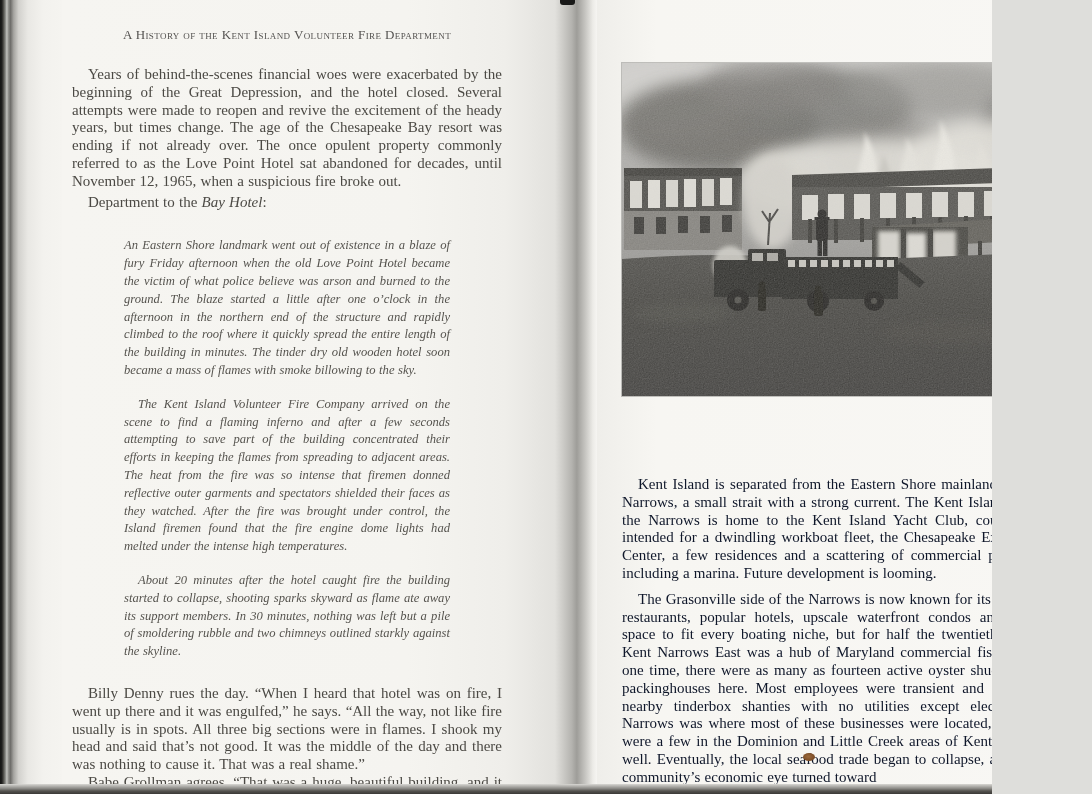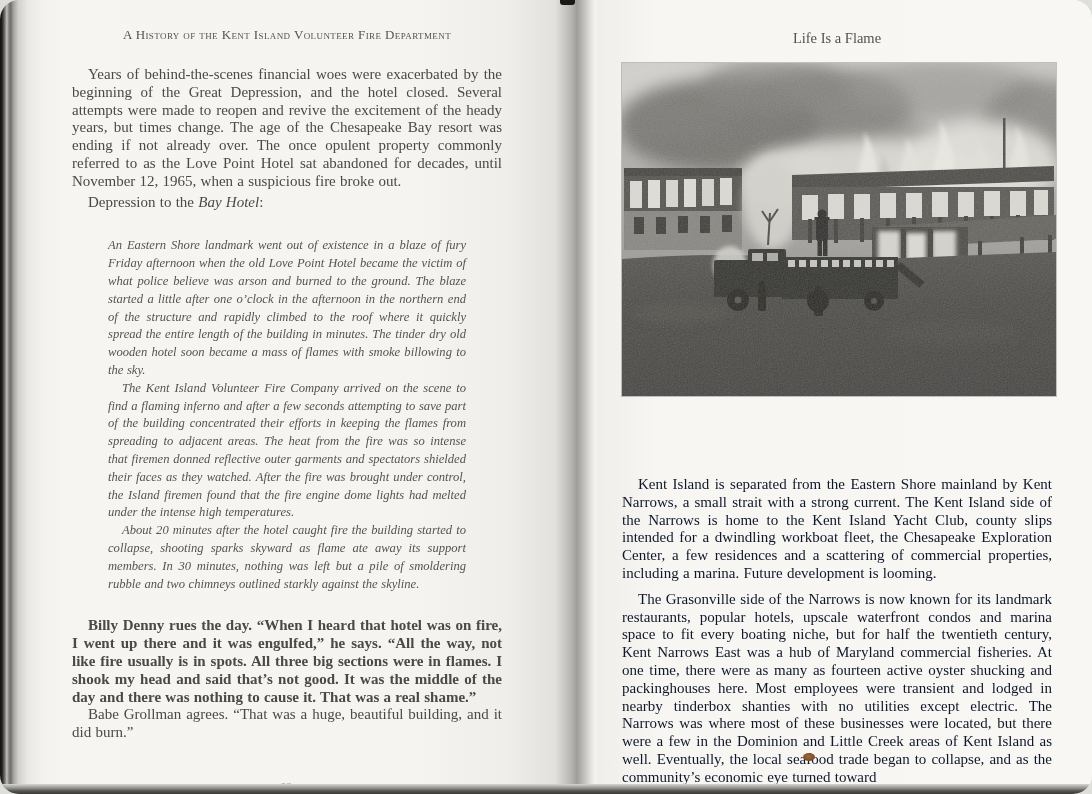--- a/index.html
+++ b/index.html
@@ -1,17 +1,17 @@
 <!DOCTYPE html>
 <html><head>
 <meta charset="utf-8">
 <style>
   html,body{margin:0;padding:0;background:#dededb;}
-  .scan{position:relative;width:1092px;height:794px;overflow:hidden;
-        font-family:"Liberation Serif","DejaVu Serif",serif;background:#f5f4f0;border-radius:19px;}
+  .scan{position:relative;width:992px;height:794px;overflow:hidden;
+        font-family:"Liberation Serif","DejaVu Serif",serif;background:#f5f4f0;}
 
   
   .binding-left{position:absolute;left:0;top:0;width:62px;height:794px;
     background:linear-gradient(90deg,#141413 0%,#1f1e1d 3%,#55544f 6%,#90908c 9%,
       #c2c1bd 11%,#8a8985 14%,#6f6e6b 17%,#a5a4a0 22%,#d2d1cd 30%,#e9e8e4 45%,
       #f3f2ee 70%,#f5f4f0 100%);}
   .page-left{position:absolute;left:62px;top:0;width:493px;height:794px;
     background:linear-gradient(90deg,#f6f5f1 0%,#f5f4f0 70%,#efeeea 90%,#e2e1dd 100%);}
   .spine{position:absolute;left:555px;top:0;width:42px;height:794px;
     background:linear-gradient(90deg,#e2e1dd 0%,#b4b3af 40%,#9e9d99 52%,#c6c5c1 72%,
@@ -30,24 +30,24 @@
   
   .lp-header{position:absolute;left:72px;top:27px;width:430px;text-align:center;
     font-variant:small-caps;font-size:13px;letter-spacing:0.4px;color:#545250;}
   .rp-header{position:absolute;left:622px;top:30px;width:430px;text-align:center;
     font-size:14.5px;color:#53514e;}
   .lp-text{position:absolute;left:72px;top:66px;width:430px;color:#4b4944;}
   .para{margin:0;font-size:15px;line-height:17.8px;text-align:justify;word-spacing:0.5px;}
   .indent{text-indent:16px;}
   .lead{margin-top:3px;}
   .quote{margin:26px 36px 0 36px;}
-  .qpara{margin:0;font-style:italic;font-size:12.6px;line-height:17.8px;
+  .qpara{margin:16px;font-style:italic;font-size:12.6px;line-height:17.8px;
     text-align:justify;color:#55534e;word-spacing:0.4px;}
   .qpara.qindent{text-indent:14px;}
-  .billy{margin-top:24px;font-weight:bold;}
+  .billy{margin-top:24px;}
   .rp-text{position:absolute;left:622px;top:476px;width:430px;color:#0f172a;}
   .rp-p2{margin-top:8px;}
   .caption{position:absolute;left:622px;top:407px;width:436px;font-size:11.6px;
     line-height:15.6px;color:#4e4c48;text-align:justify;}
   .caption .credit{font-style:italic;}
 
   
   .photo{position:absolute;left:622px;top:63px;width:434px;height:333px;
     background:#9a9996;box-shadow:0 0 0 1px rgba(90,90,86,.35);}
   .photo svg{display:block;}
@@ -61,31 +61,30 @@
   <div class="page-left"></div>
   <div class="spine"></div>
   <div class="page-right"></div>
   <div class="top-notch"></div>
   <div class="page-num">68</div>
 
   <div class="lp-header">A History of the Kent Island Volunteer Fire Department</div>
 
   <div class="lp-text">
     <p class="para indent">Years of behind-the-scenes financial woes were exacerbated by the beginning of the Great Depression, and the hotel closed. Several attempts were made to reopen and revive the excitement of the heady years, but times change. The age of the Chesapeake Bay resort was ending if not already over. The once opulent property commonly referred to as the Love Point Hotel sat abandoned for decades, until November 12, 1965, when a suspicious fire broke out.</p>
-    <p class="para indent lead"><span>Depression to the </span><i>Bay Hotel</i><span>:</span></p>
+    <p class="para indent lead"><span>Department to the </span><i>Bay Hotel</i><span>:</span></p>
     <div class="quote">
       <p class="qpara">An Eastern Shore landmark went out of existence in a blaze of fury Friday afternoon when the old Love Point Hotel became the victim of what police believe was arson and burned to the ground. The blaze started a little after one o’clock in the afternoon in the northern end of the structure and rapidly climbed to the roof where it quickly spread the entire length of the building in minutes. The tinder dry old wooden hotel soon became a mass of flames with smoke billowing to the sky.</p>
       <p class="qpara qindent">The Kent Island Volunteer Fire Company arrived on the scene to find a flaming inferno and after a few seconds attempting to save part of the building concentrated their efforts in keeping the flames from spreading to adjacent areas. The heat from the fire was so intense that firemen donned reflective outer garments and spectators shielded their faces as they watched. After the fire was brought under control, the Island firemen found that the fire engine dome lights had melted under the intense high temperatures.</p>
       <p class="qpara qindent">About 20 minutes after the hotel caught fire the building started to collapse, shooting sparks skyward as flame ate away its support members. In 30 minutes, nothing was left but a pile of smoldering rubble and two chimneys outlined starkly against the skyline.</p>
     </div>
     <p class="para indent billy">Billy Denny rues the day. “When I heard that hotel was on fire, I went up there and it was engulfed,” he says. “All the way, not like fire usually is in spots. All three big sections were in flames. I shook my head and said that’s not good. It was the middle of the day and there was nothing to cause it. That was a real shame.”</p>
     <p class="para indent">Babe Grollman agrees. “That was a huge, beautiful building, and it did burn.”</p>
   </div>
 
-  <div class="rp-header">Life Is a Flame</div>
 
   <div class="photo">
     <svg width="434" height="333" viewBox="0 0 434 333">
       <defs>
         <linearGradient id="skyg" x1="0" y1="0" x2="0" y2="1">
           <stop offset="0" stop-color="#c7c6c3"></stop>
             <stop offset="0.6" stop-color="#a3a29f"></stop>
           <stop offset="1" stop-color="#8f8e8b"></stop>
         </linearGradient>
         <linearGradient id="grassg" x1="0" y1="0" x2="0" y2="1">

